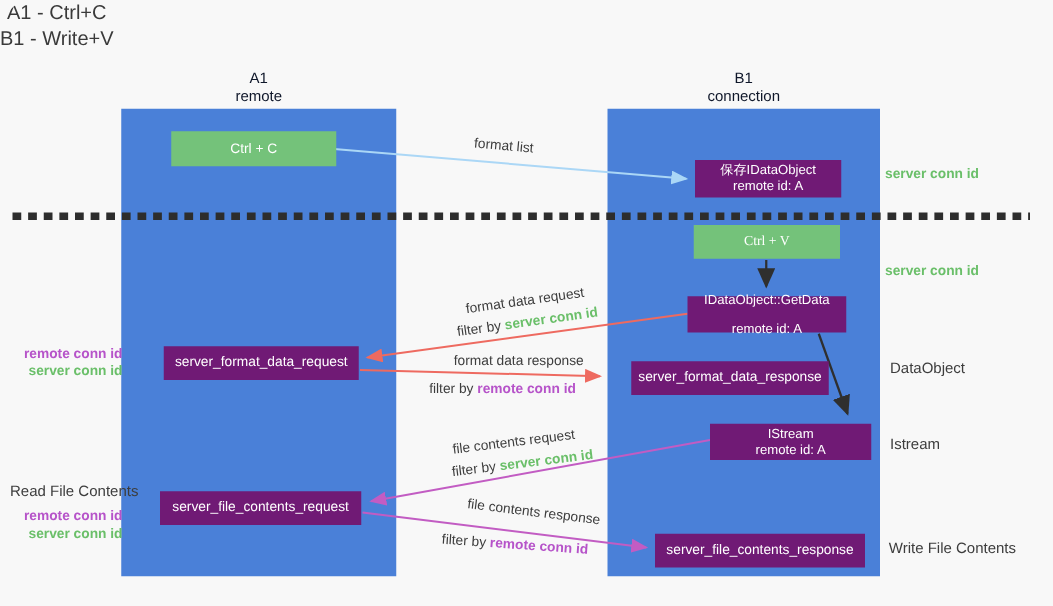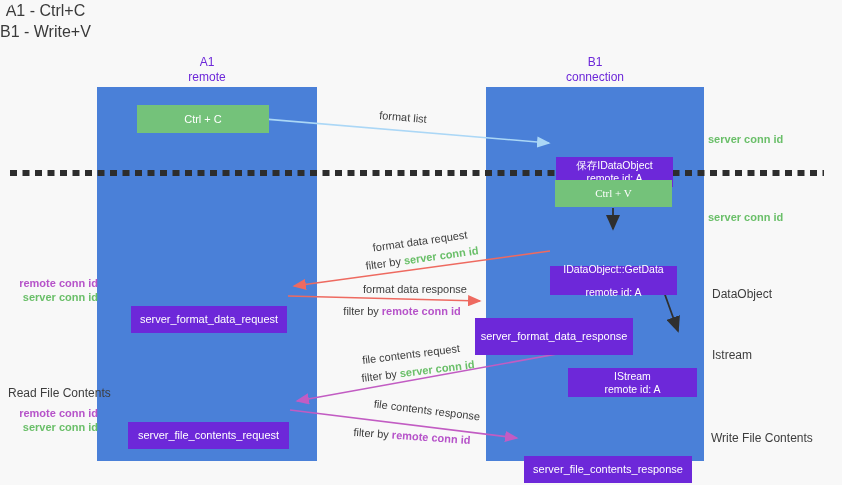--- a/index.html
+++ b/index.html
@@ -7,32 +7,32 @@
   body { font-family:"Liberation Sans", sans-serif; }
   .canvas {
     position:relative; width:842px; height:485px; background:#f8f8f8;
     overflow:hidden; color:#3d3d3d;border-radius:27px;
   }
   .abs { position:absolute; }
   .title {
     left:0; top:8; width:842; text-align:center;
     font-size:16px; line-height:21px; color:#3a3a3a;
   }
-  .col-header { top:55px; text-align:center; font-size:12px; line-height:15px; color:#6d28d9; }
+  .col-header { top:55px; text-align:center; font-size:12px; line-height:15px; color:#0f172a; }
   .col-header.a1 { left:97px; width:220px; }
   .col-header.b1 { left:486px; width:218px; }
   .column { background:#4a80d8; top:87px; height:374px; }
   .column.a1 { left:97px; width:220px; }
   .column.b1 { left:486px; width:218px; }
   .node {
     display:flex; flex-direction:column; align-items:center; justify-content:center;
     color:#ffffff; font-size:11px; line-height:13px; text-align:center; z-index:3;
   }
   .node.green { background:#74c27a; }
-  .node.orange { background:#6d28d9;margin-top:29px; }
+  .node.orange { background:#701a75; }
   svg.overlay { position:absolute; left:0; top:0; z-index:2; pointer-events:none; }
   .flow-label {
     font-size:11px; color:#3d3d3d; white-space:nowrap; z-index:4;
     transform-origin:center center;
   }
   .green-id { color:#6abf69; font-weight:bold; }
   .purple-id { color:#b653c9; font-weight:bold; }
   .side-label { font-size:12px; color:#3d3d3d; white-space:nowrap; z-index:4; }
   .side-label.green { color:#6abf69; font-weight:bold; font-size:11px; }
   .left-pair { width:90px; text-align:right; font-size:11px; line-height:14px; font-weight:bold; z-index:4; }
@@ -107,21 +107,21 @@
 
   <div class="abs node orange" style="left:550px; top:237px; width:127px; height:29px; font-size:10.5px;gap:10px;">
     <div>IDataObject::GetData</div>
     <div>remote id: A</div>
   </div>
 
   <div class="abs node orange" style="left:131px; top:277px; width:156px; height:27px;">
     <div>server_format_data_request</div>
   </div>
 
-  <div class="abs node orange" style="left:475px; top:289px; width:158px; height:37px;">
+  <div class="abs node orange" style="left:505px; top:289px; width:158px; height:27px;">
     <div>server_format_data_response</div>
   </div>
 
   <div class="abs node orange" style="left:568px; top:339px; width:129px; height:29px; font-size:10.5px;">
     <div>IStream</div>
     <div>remote id: A</div>
   </div>
 
   <div class="abs node orange" style="left:128px; top:393px; width:161px; height:27px;">
     <div>server_file_contents_request</div>

